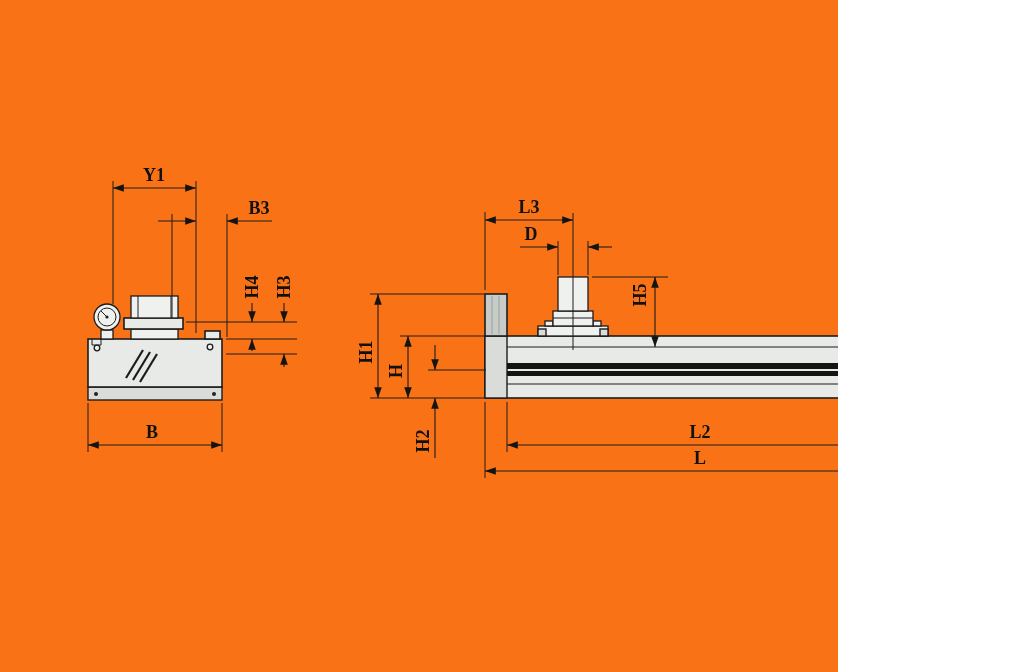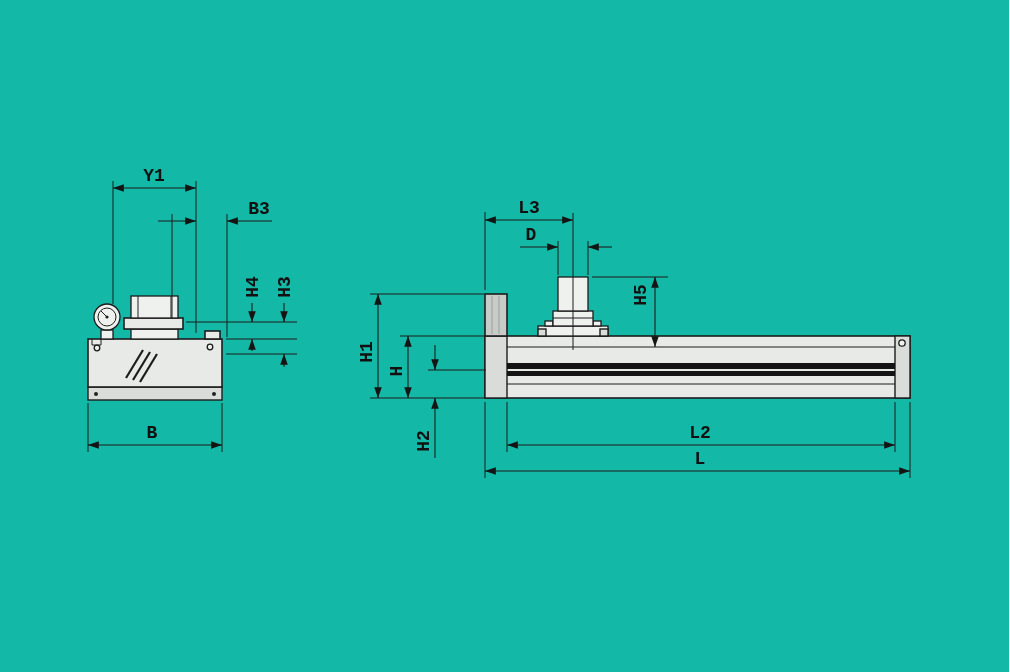--- a/index.html
+++ b/index.html
@@ -1,18 +1,18 @@
 <!DOCTYPE html>
 <html><head>
 <meta charset="utf-8">
 <style>
   html,body{margin:0;padding:0;background:#ffffff;}
   .stage{
-    position:relative;width:1009px;height:672px;background:#14b8a6;
-    font-family:Liberation Mono, monospace;overflow:hidden;
+    position:relative;width:838px;height:672px;background:#f97316;
+    font-family:Liberation Serif, serif;overflow:hidden;
   }
   svg{position:absolute;top:0;left:0;}
   .fill-body{fill:#e7eae7;stroke:#1c1c1c;stroke-width:1.6;}
   .fill-base{fill:#d9dcd9;stroke:#1c1c1c;stroke-width:1.4;}
   .fill-light{fill:#eff1ef;stroke:#1c1c1c;stroke-width:1.3;}
   .fill-block{fill:#c8ccc9;stroke:#1c1c1c;stroke-width:1.6;}
   .thin{stroke:#1c1c1c;stroke-width:1;fill:none;}
   .soft{stroke:#9aa09a;stroke-width:1;fill:none;}
   .ext{stroke:#1c1c1c;stroke-width:1;fill:none;}
   .dim{stroke:#1c1c1c;stroke-width:1.1;fill:none;}

